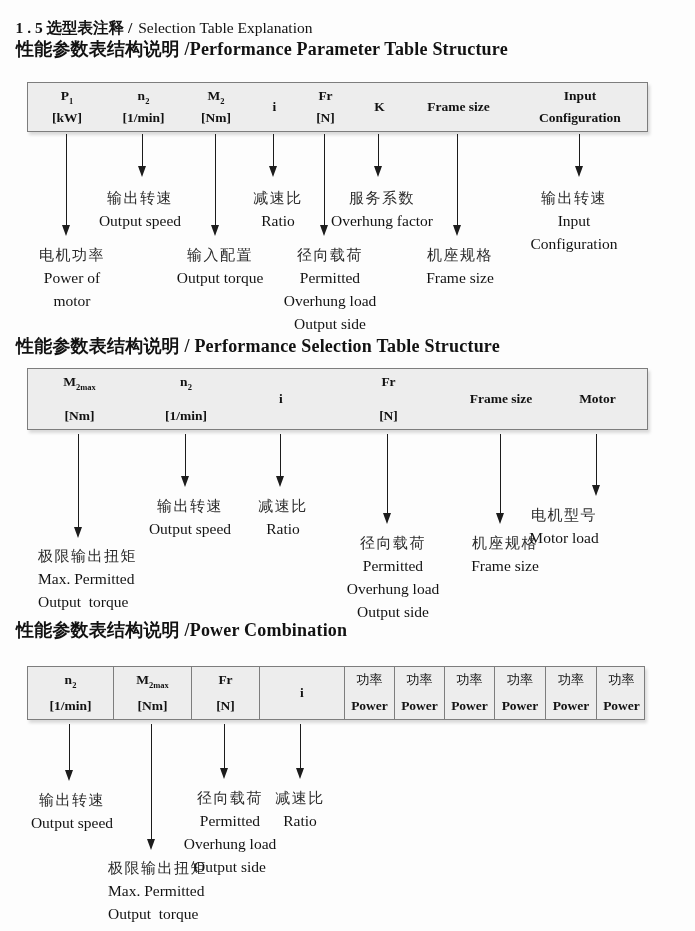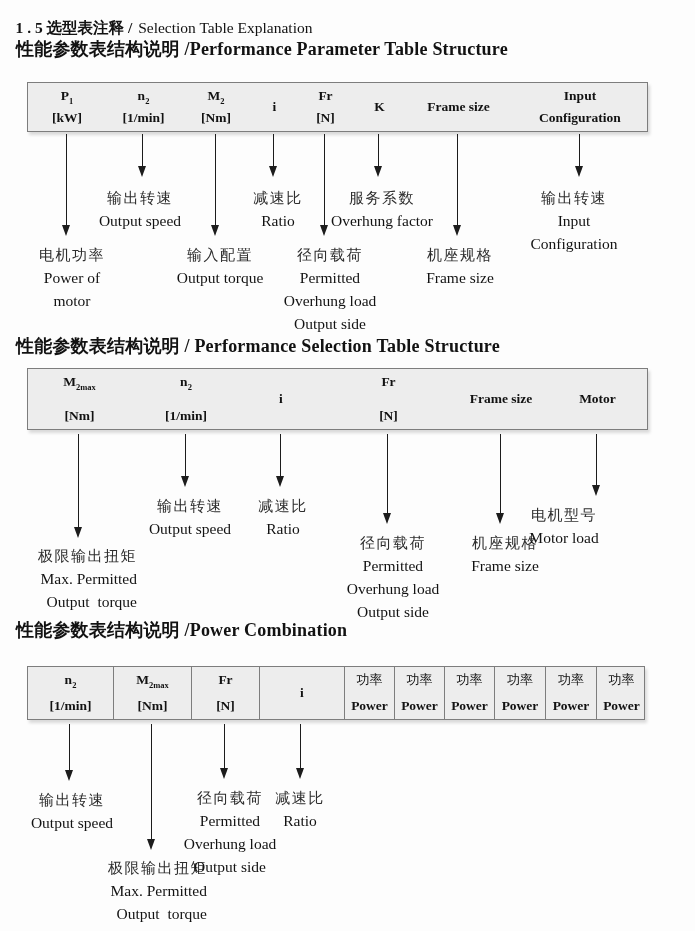--- a/index.html
+++ b/index.html
@@ -26,21 +26,21 @@
   .bordered .cell + .cell{border-left:1px solid #7d7d7d;}
   .hl1,.hl2{white-space:nowrap;}
   sub.sub{font-size:8.5px;line-height:8px;}
   .cnb{font-weight:normal;font-size:13px;font-family:"Liberation Sans","DejaVu Sans",sans-serif;}
   .arrow-line{position:absolute;width:1px;background:#1c1c1c;}
   .arrow-head{
     position:absolute;width:0;height:0;
     border-left:4px solid transparent;border-right:4px solid transparent;
     border-top:11px solid #1c1c1c;
   }
-  .callout-label{position:absolute;width:max-content;line-height:23px;font-size:15.5px;white-space:pre;text-align:right;}
+  .callout-label{position:absolute;width:max-content;line-height:23px;font-size:15.5px;white-space:pre;}
   .lbl-line.cn{
     font-size:15px;letter-spacing:1.5px;color:#2e2e2e;
     font-family:"Liberation Sans","DejaVu Sans",sans-serif;
   }
 </style>
 </head>
 <body>
 
 <div id="page">
   <div class="page-title">

